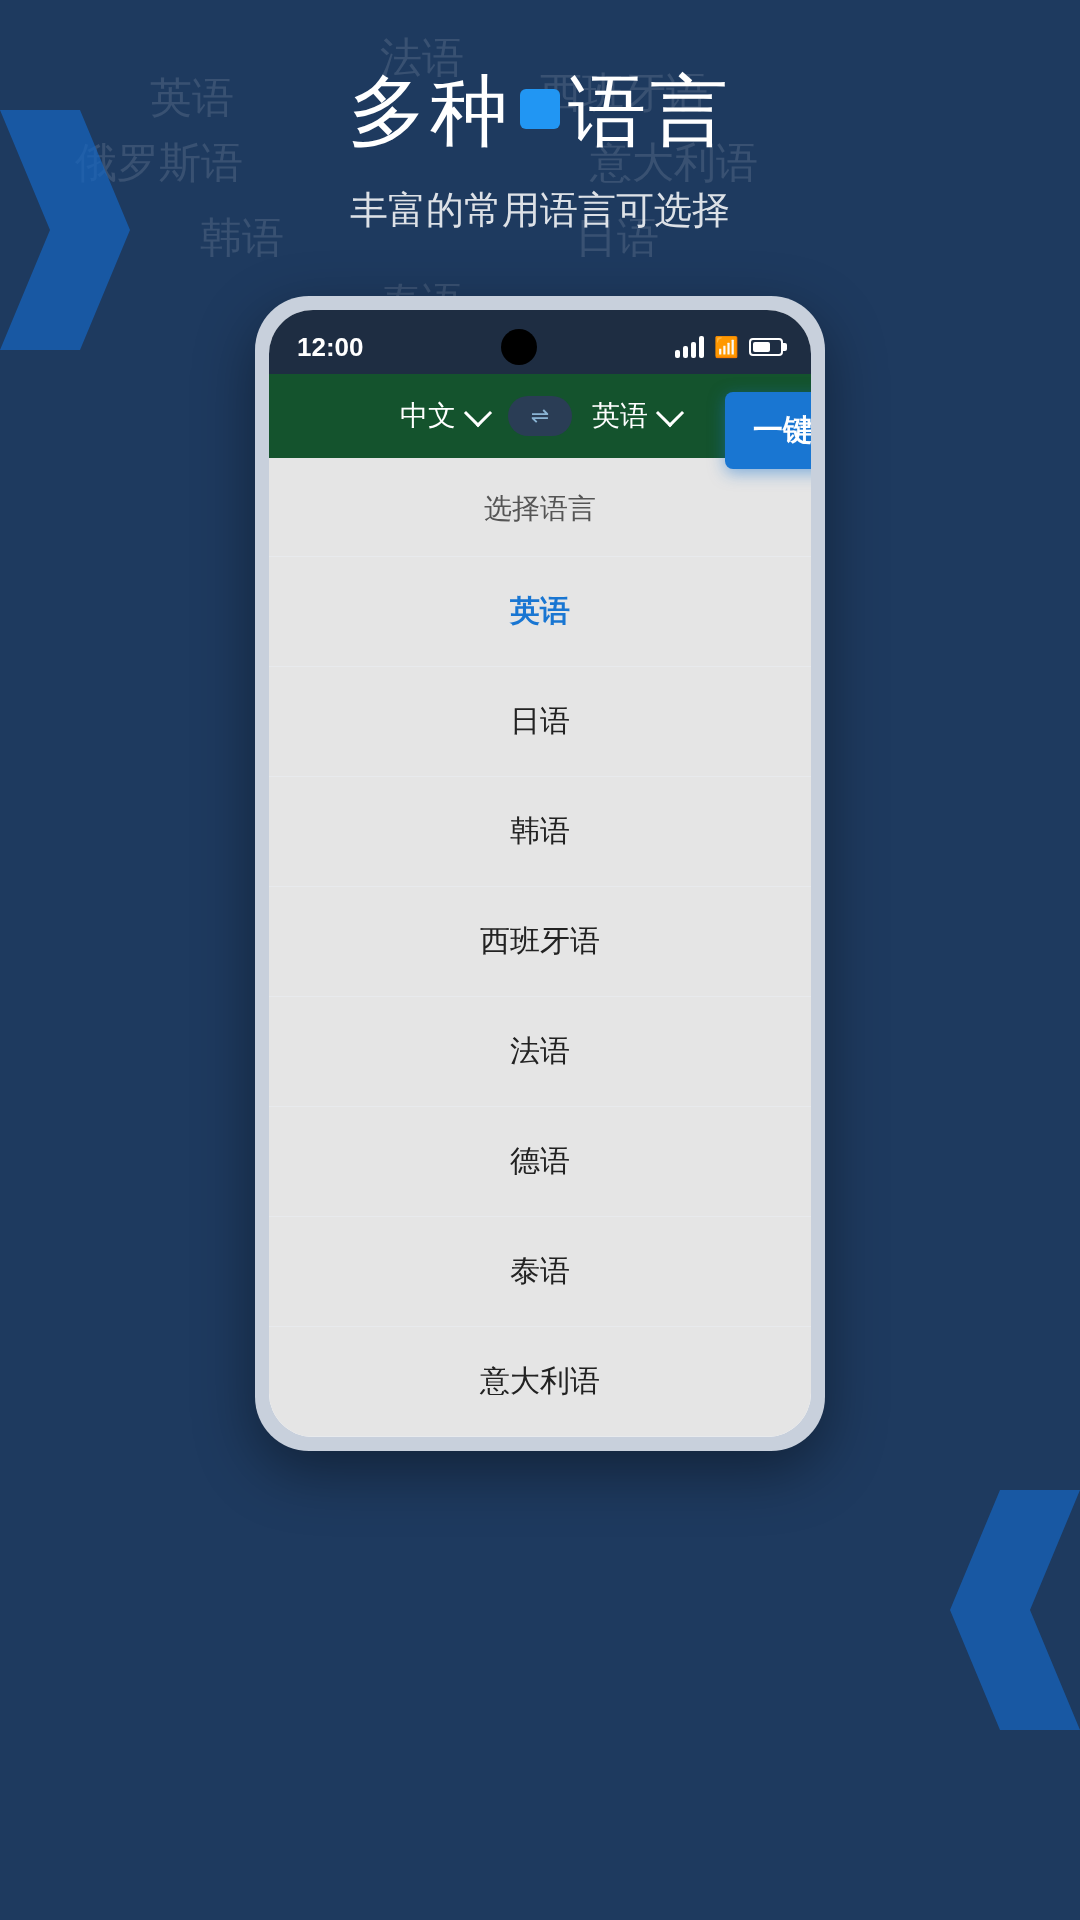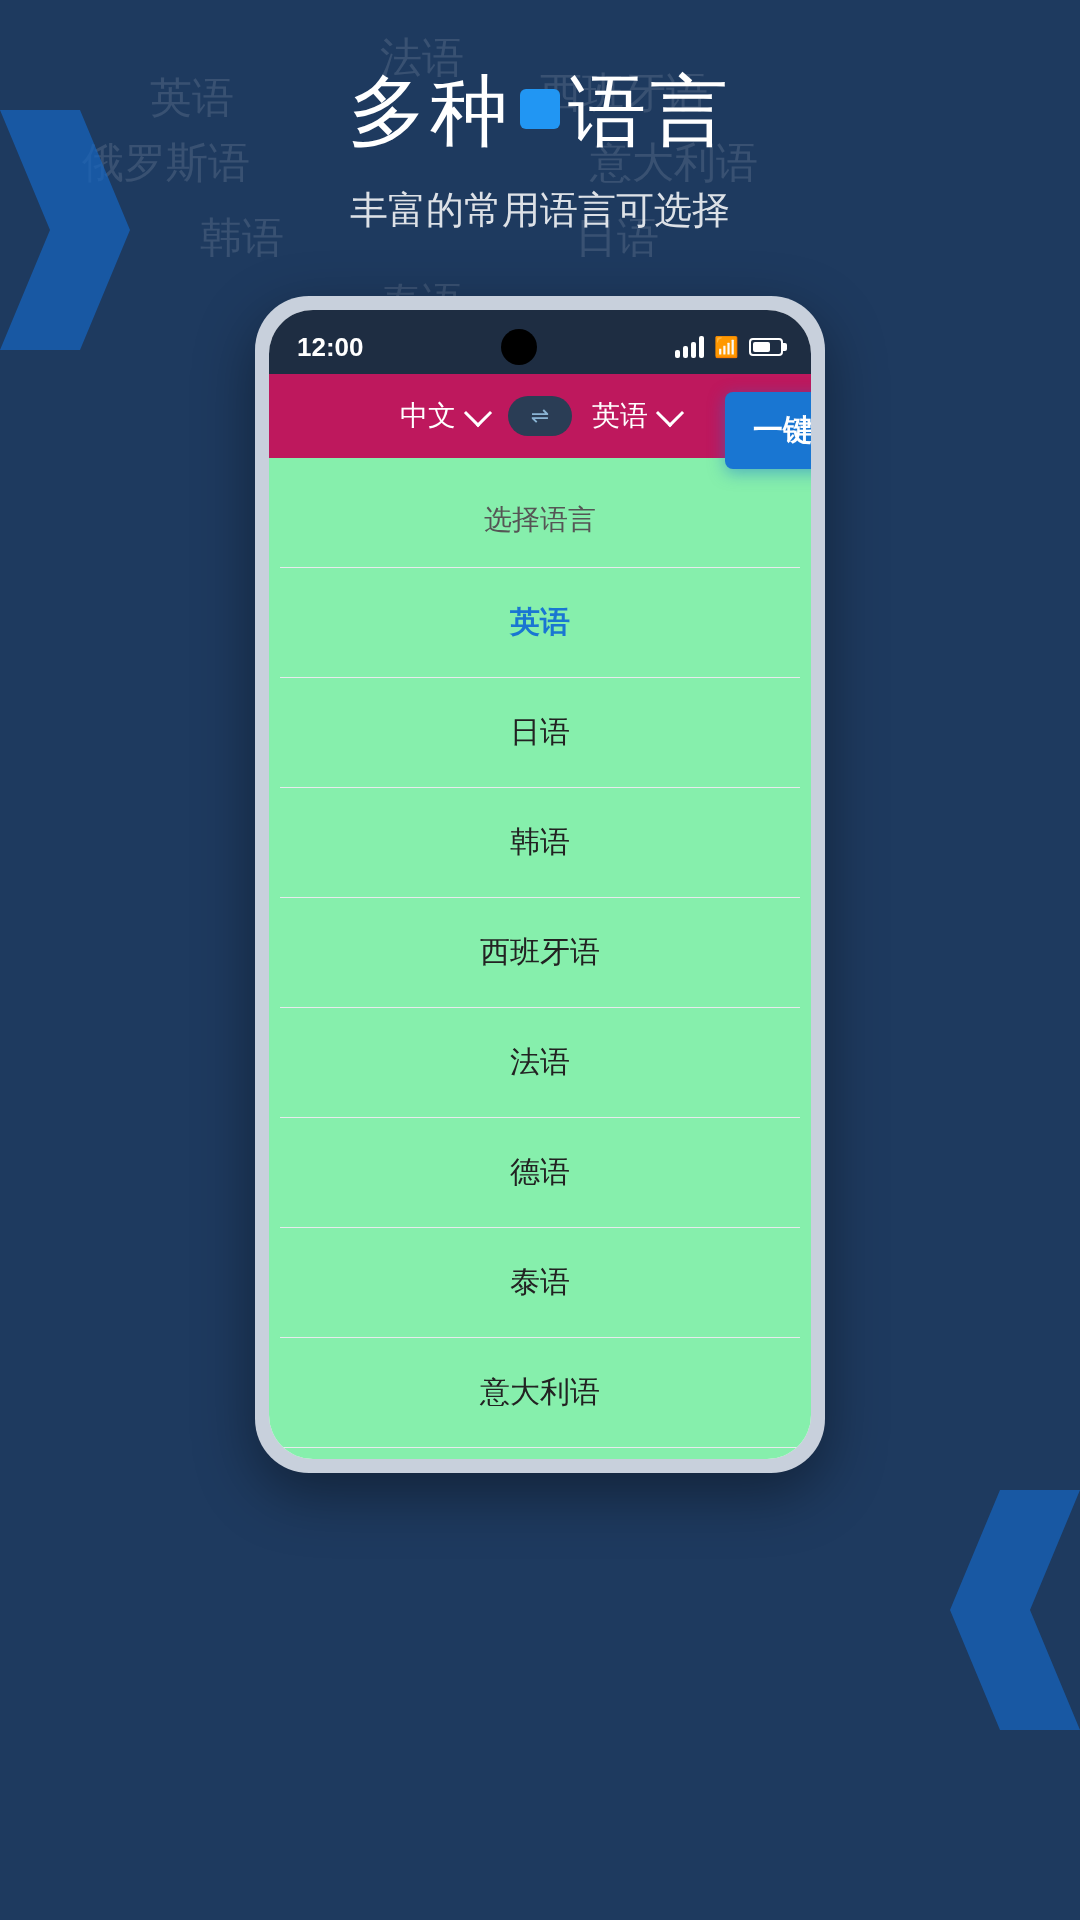--- a/index.html
+++ b/index.html
@@ -156,21 +156,21 @@
     }
     .battery-fill {
       width: 65%;
       height: 100%;
       background: white;
       border-radius: 2px;
     }
 
     
     .app-header {
-      background: #be185d;
+      background: #14532d;
       display: flex;
       align-items: center;
       justify-content: center;
       padding: 22px 24px;
       gap: 0;
       position: relative;
     }
 
     .lang-selector {
       display: flex;
@@ -198,22 +198,22 @@
       display: flex;
       align-items: center;
       justify-content: center;
       margin: 0 20px;
       color: #8ab4d4;
       font-size: 22px;
     }
 
     
     .lang-list {
-      background: #86efac;
-      padding: 11px;
+      background: #e5e5e5;
+      padding: 0;
     }
 
     .lang-list-header {
       text-align: center;
       padding: 32px 0 28px;
       font-size: 28px;
       color: #555;
       border-bottom: 1px solid #e8eaed;
     }
 
@@ -251,21 +251,21 @@
       position: absolute;
       z-index: 1;
     }
   </style>
 </head>
 <body>
 
 <span class="bg-text" style="top:30px; left:380px">法语</span>
 <span class="bg-text" style="top:70px; left:150px">英语</span>
 <span class="bg-text" style="top:65px; left:540px">西班牙语</span>
-<span class="bg-text" style="top:135px; left:82px">俄罗斯语</span>
+<span class="bg-text" style="top:135px; left:75px">俄罗斯语</span>
 <span class="bg-text" style="top:135px; left:590px">意大利语</span>
 <span class="bg-text" style="top:210px; left:200px">韩语</span>
 <span class="bg-text" style="top:210px; left:575px">日语</span>
 <span class="bg-text" style="top:275px; left:380px">泰语</span>
 
 <svg class="side-shape" style="left:0; top:110px;" width="130" height="240" viewBox="0 0 130 240">
   <polygon points="0,0 80,0 130,120 80,240 0,240 50,120" fill="#1565c0" opacity="0.7"></polygon>
 </svg>
 
 <svg class="side-shape" style="right:0; bottom:190px;" width="130" height="240" viewBox="0 0 130 240">

